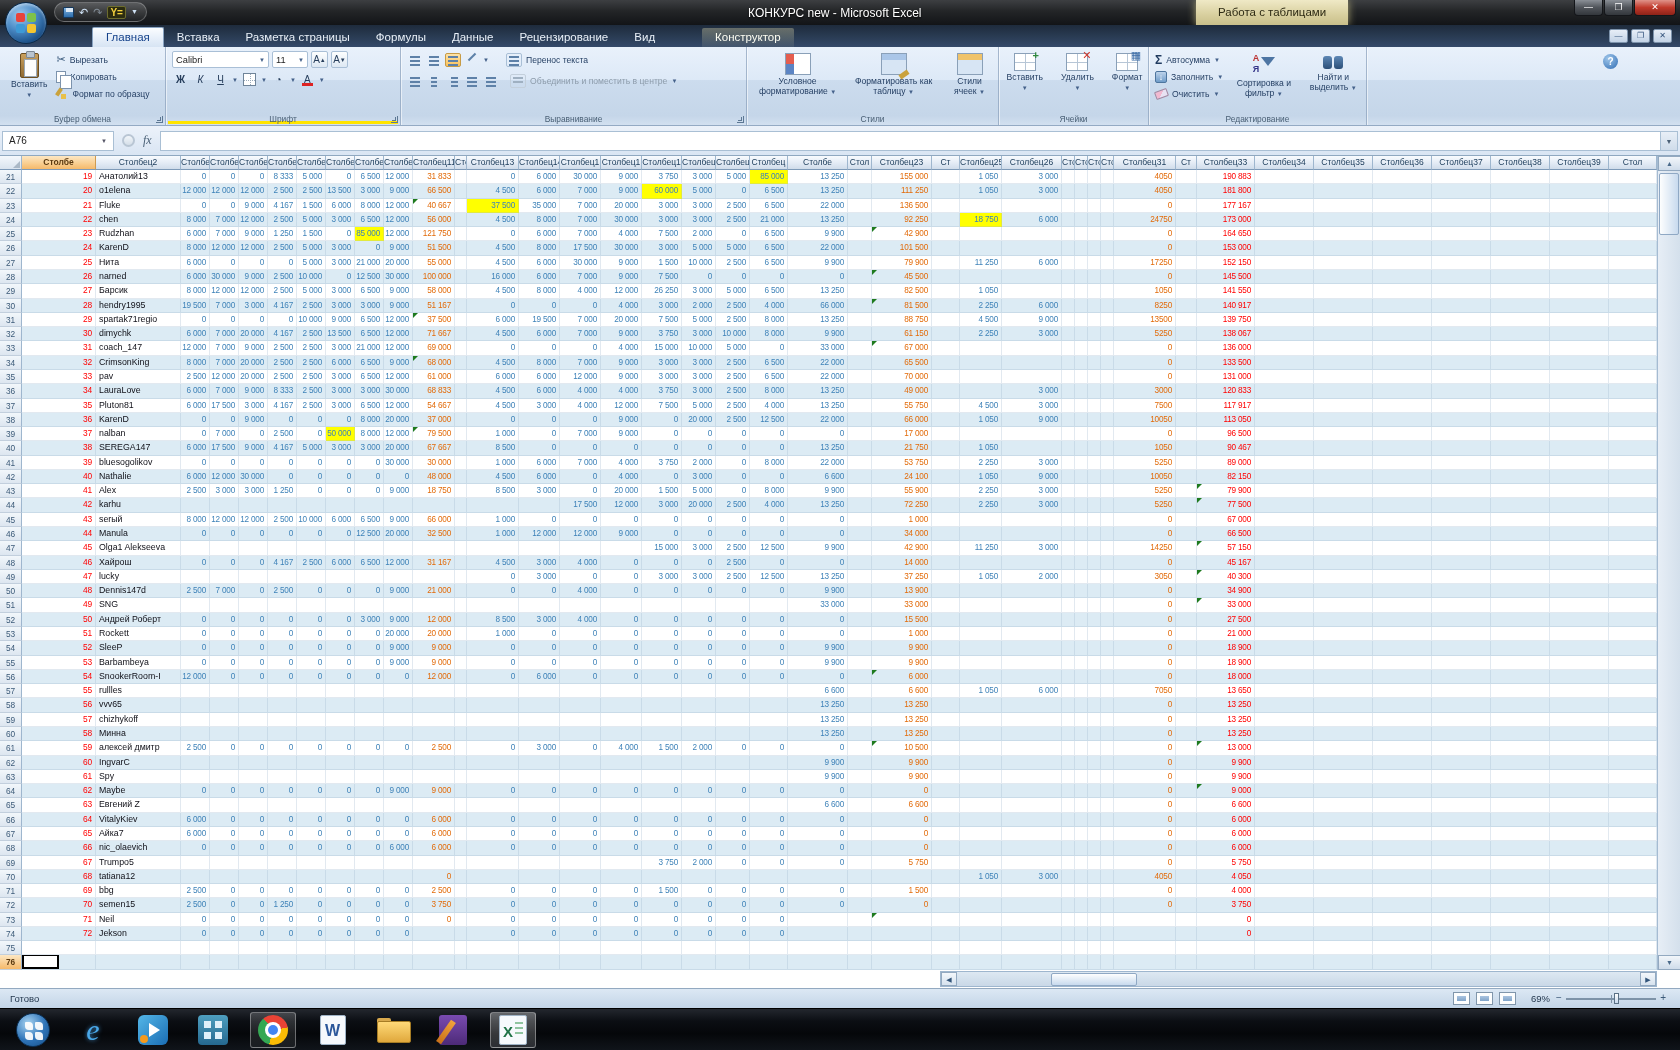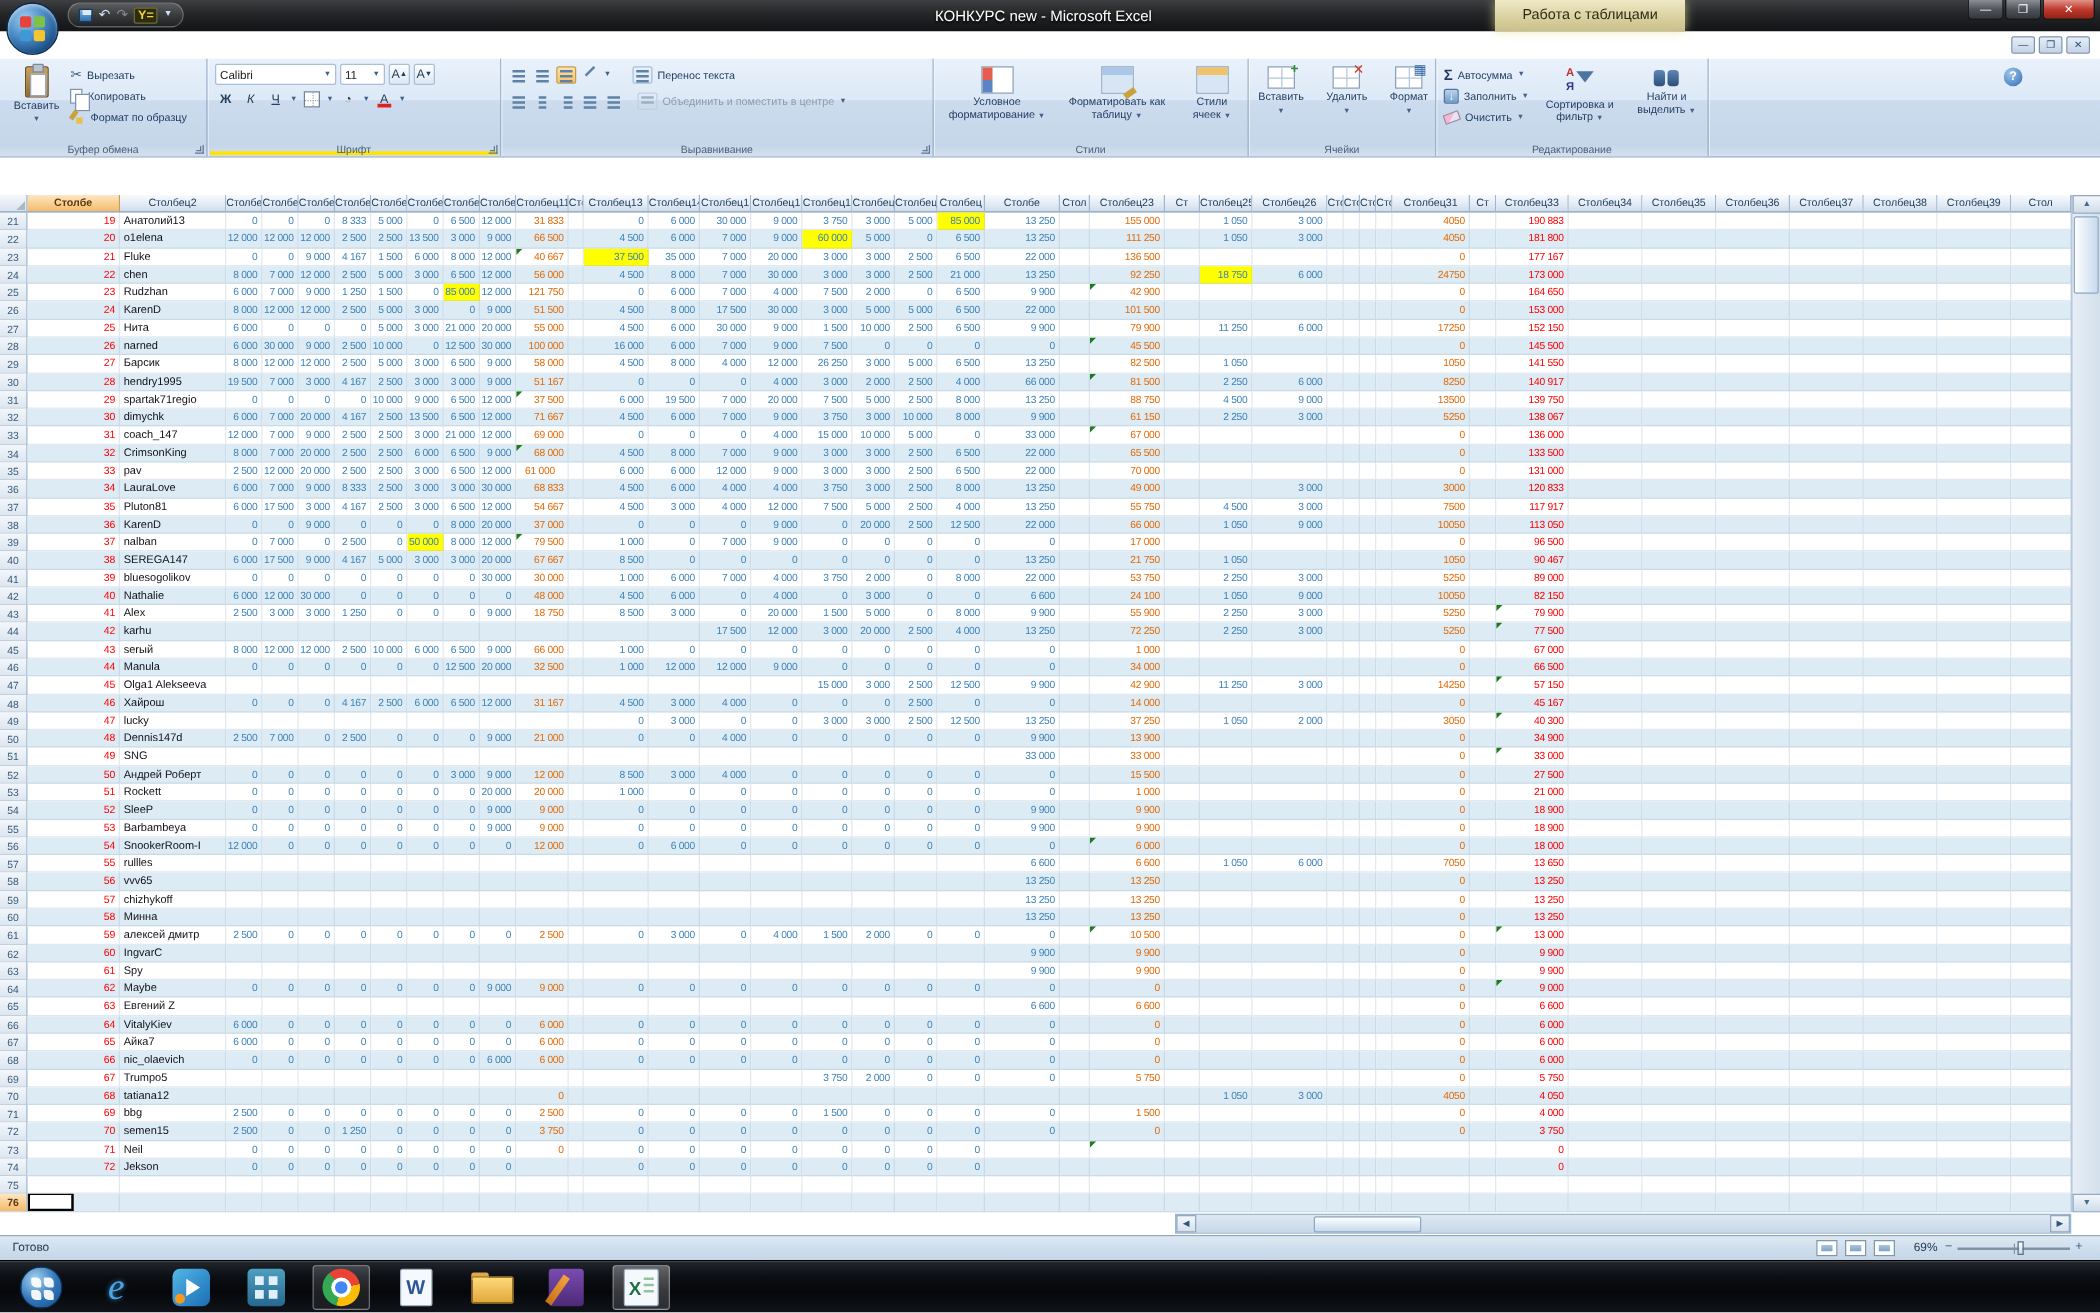--- a/index.html
+++ b/index.html
@@ -232,20 +232,32 @@
       <div class="wb close">✕</div>
     </div>
   </div>
   <div class="orb">
     <span class="q q1"></span>
       <span class="q q2"></span>
       <span class="q q3"></span>
       <span class="q q4"></span>
   </div>
 
+  <div class="tabrow">
+    <div class="rtabs">
+        <div class="rtab active">Главная</div>
+        <div class="rtab">Вставка</div>
+        <div class="rtab">Разметка страницы</div>
+        <div class="rtab">Формулы</div>
+        <div class="rtab">Данные</div>
+        <div class="rtab">Рецензирование</div>
+        <div class="rtab">Вид</div>
+        <div class="rtab ctx">Конструктор</div>
+      </div>
+  </div>
   <div class="mini-winbtns">
     <div class="mwb">—</div>
     <div class="mwb">❐</div>
     <div class="mwb">✕</div>
   </div>
 
   <div class="ribbon">
     <div class="grp" style="width:166px">
       <div class="gbody">
         <div class="bigbtn">
@@ -464,20 +476,32 @@
         <div class="bigbtn">
           <span class="binoc"></span>
           <span class="cap"><span>Найти и выделить</span> <span class="dar">▼</span></span>
         </div>
       </div>
       <div class="grp-label">Редактирование</div>
     </div>
     <div class="help">?</div>
   </div>
 
+  <div class="fbar">
+    <div class="namebox">
+        <span>A76</span>
+        <span class="dar">▼</span>
+      </div>
+    <div class="fx-zone">
+      <span class="fx-circ"></span>
+      <span class="fx">fx</span>
+    </div>
+    <div class="ffield"></div>
+    <div class="fend">▼</div>
+  </div>
 
   <div class="grid">
     <div class="ghead" id="ghead">
       <div class="corner"></div>
     <div class="hcell activecol" style="width: 74px;">Столбе</div>
         <div class="hcell" style="width: 85px;">Столбец2</div>
         <div class="hcell" style="width: 29px;">Столбец</div>
         <div class="hcell" style="width: 29px;">Столбец4</div>
         <div class="hcell" style="width: 29px;">Столбец5</div>
         <div class="hcell" style="width: 29px;">Столбец6</div>
@@ -1124,21 +1148,21 @@
           <div class="dcell idc" style="width: 74px;">33</div>
           <div class="dcell namec" style="width: 85px;">pav</div>
           <div class="dcell blue" style="width: 29px;">2 500</div>
           <div class="dcell blue" style="width: 29px;">12 000</div>
           <div class="dcell blue" style="width: 29px;">20 000</div>
           <div class="dcell blue" style="width: 29px;">2 500</div>
           <div class="dcell blue" style="width: 29px;">2 500</div>
           <div class="dcell blue" style="width: 29px;">3 000</div>
           <div class="dcell blue" style="width: 29px;">6 500</div>
           <div class="dcell blue" style="width: 29px;">12 000</div>
-          <div class="dcell orange" style="width: 42px; text-align: center;">61 000</div>
+          <div class="dcell orange" style="width: 42px;">61 000</div>
           <div class="dcell blue" style="width: 12px;"></div>
           <div class="dcell blue" style="width: 52px;">6 000</div>
           <div class="dcell blue" style="width: 41px;">6 000</div>
           <div class="dcell blue" style="width: 41px;">12 000</div>
           <div class="dcell blue" style="width: 41px;">9 000</div>
           <div class="dcell blue" style="width: 40px;">3 000</div>
           <div class="dcell blue" style="width: 34px;">3 000</div>
           <div class="dcell blue" style="width: 34px;">2 500</div>
           <div class="dcell blue" style="width: 38px;">6 500</div>
           <div class="dcell blue" style="width: 60px;">22 000</div>

